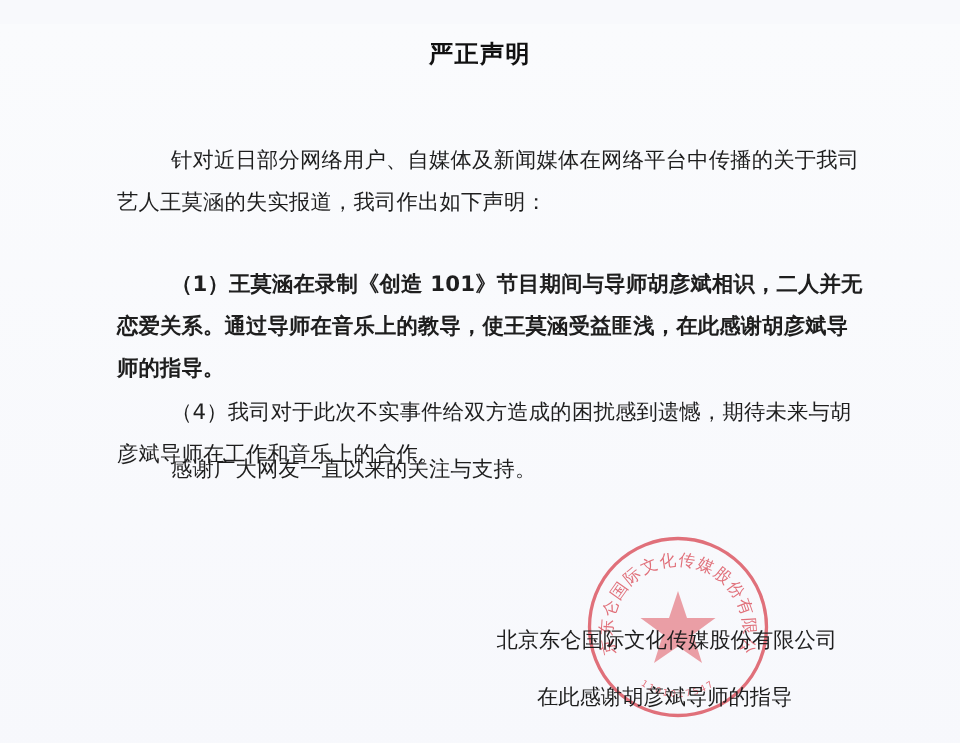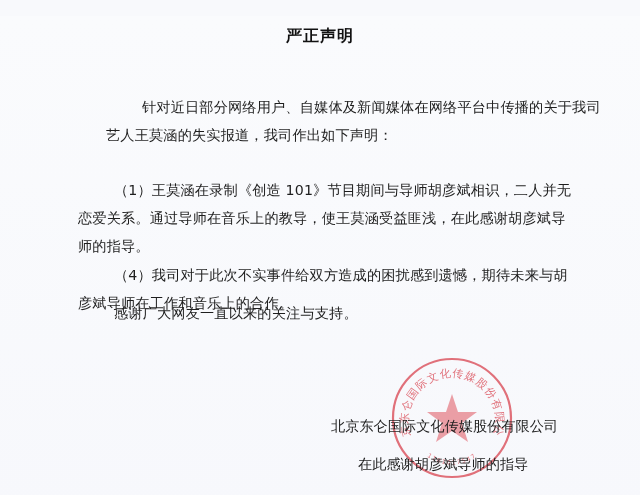--- a/index.html
+++ b/index.html
@@ -34,22 +34,22 @@
     .para {
       position: absolute;
       left: 78px;
       width: 500px;
       font-size: 14.2px;
       line-height: 28px;
       color: #1e1e1e;
       text-indent: 36px;
       letter-spacing: 0.15px;
     }
-    .p1 { top: 77px; margin-left: 28px; }
-    .p2 { top: 160px; }
+    .p1 { top: 77px; }
+    .p2 { top: 160px; font-weight: bold; }
     .p3 { top: 245px; }
     .p4 { top: 283px; }
     .p5 { top: 314px; }
     .sig {
       position: absolute;
       font-size: 14.2px;
       color: #1e1e1e;
       z-index: 2;
     }
     .sig-company { left: 331px; top: 401px; }

